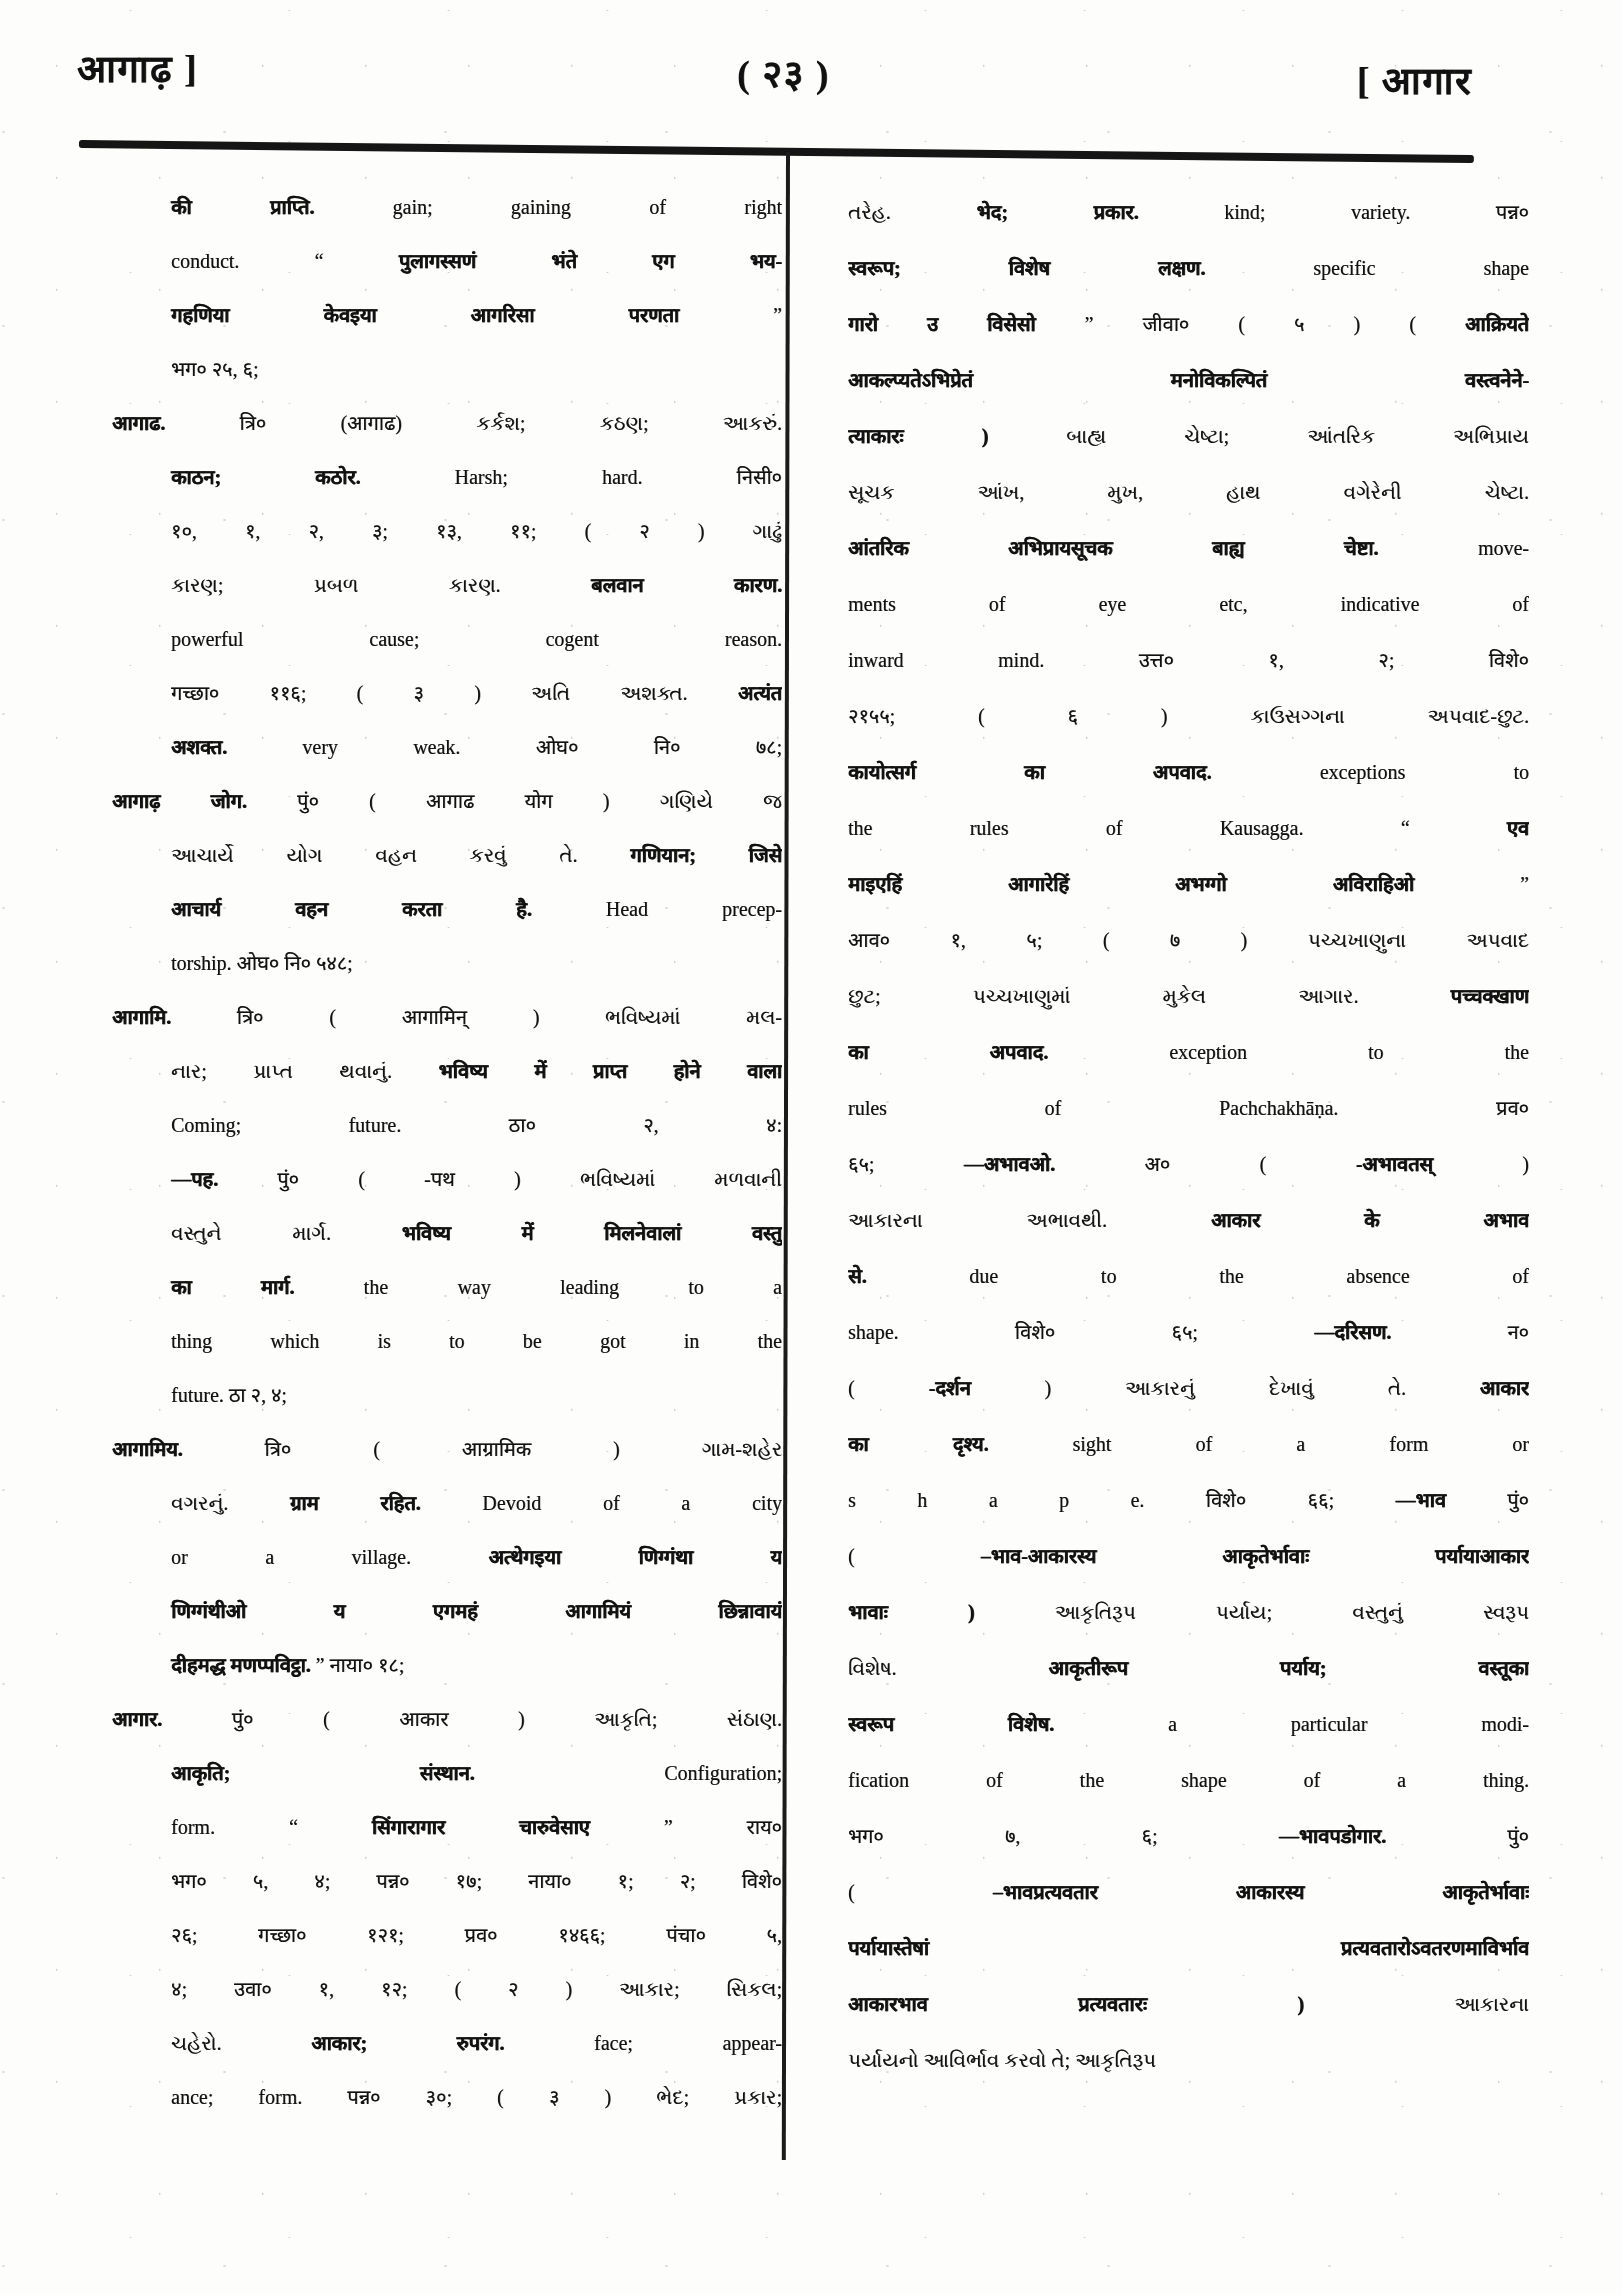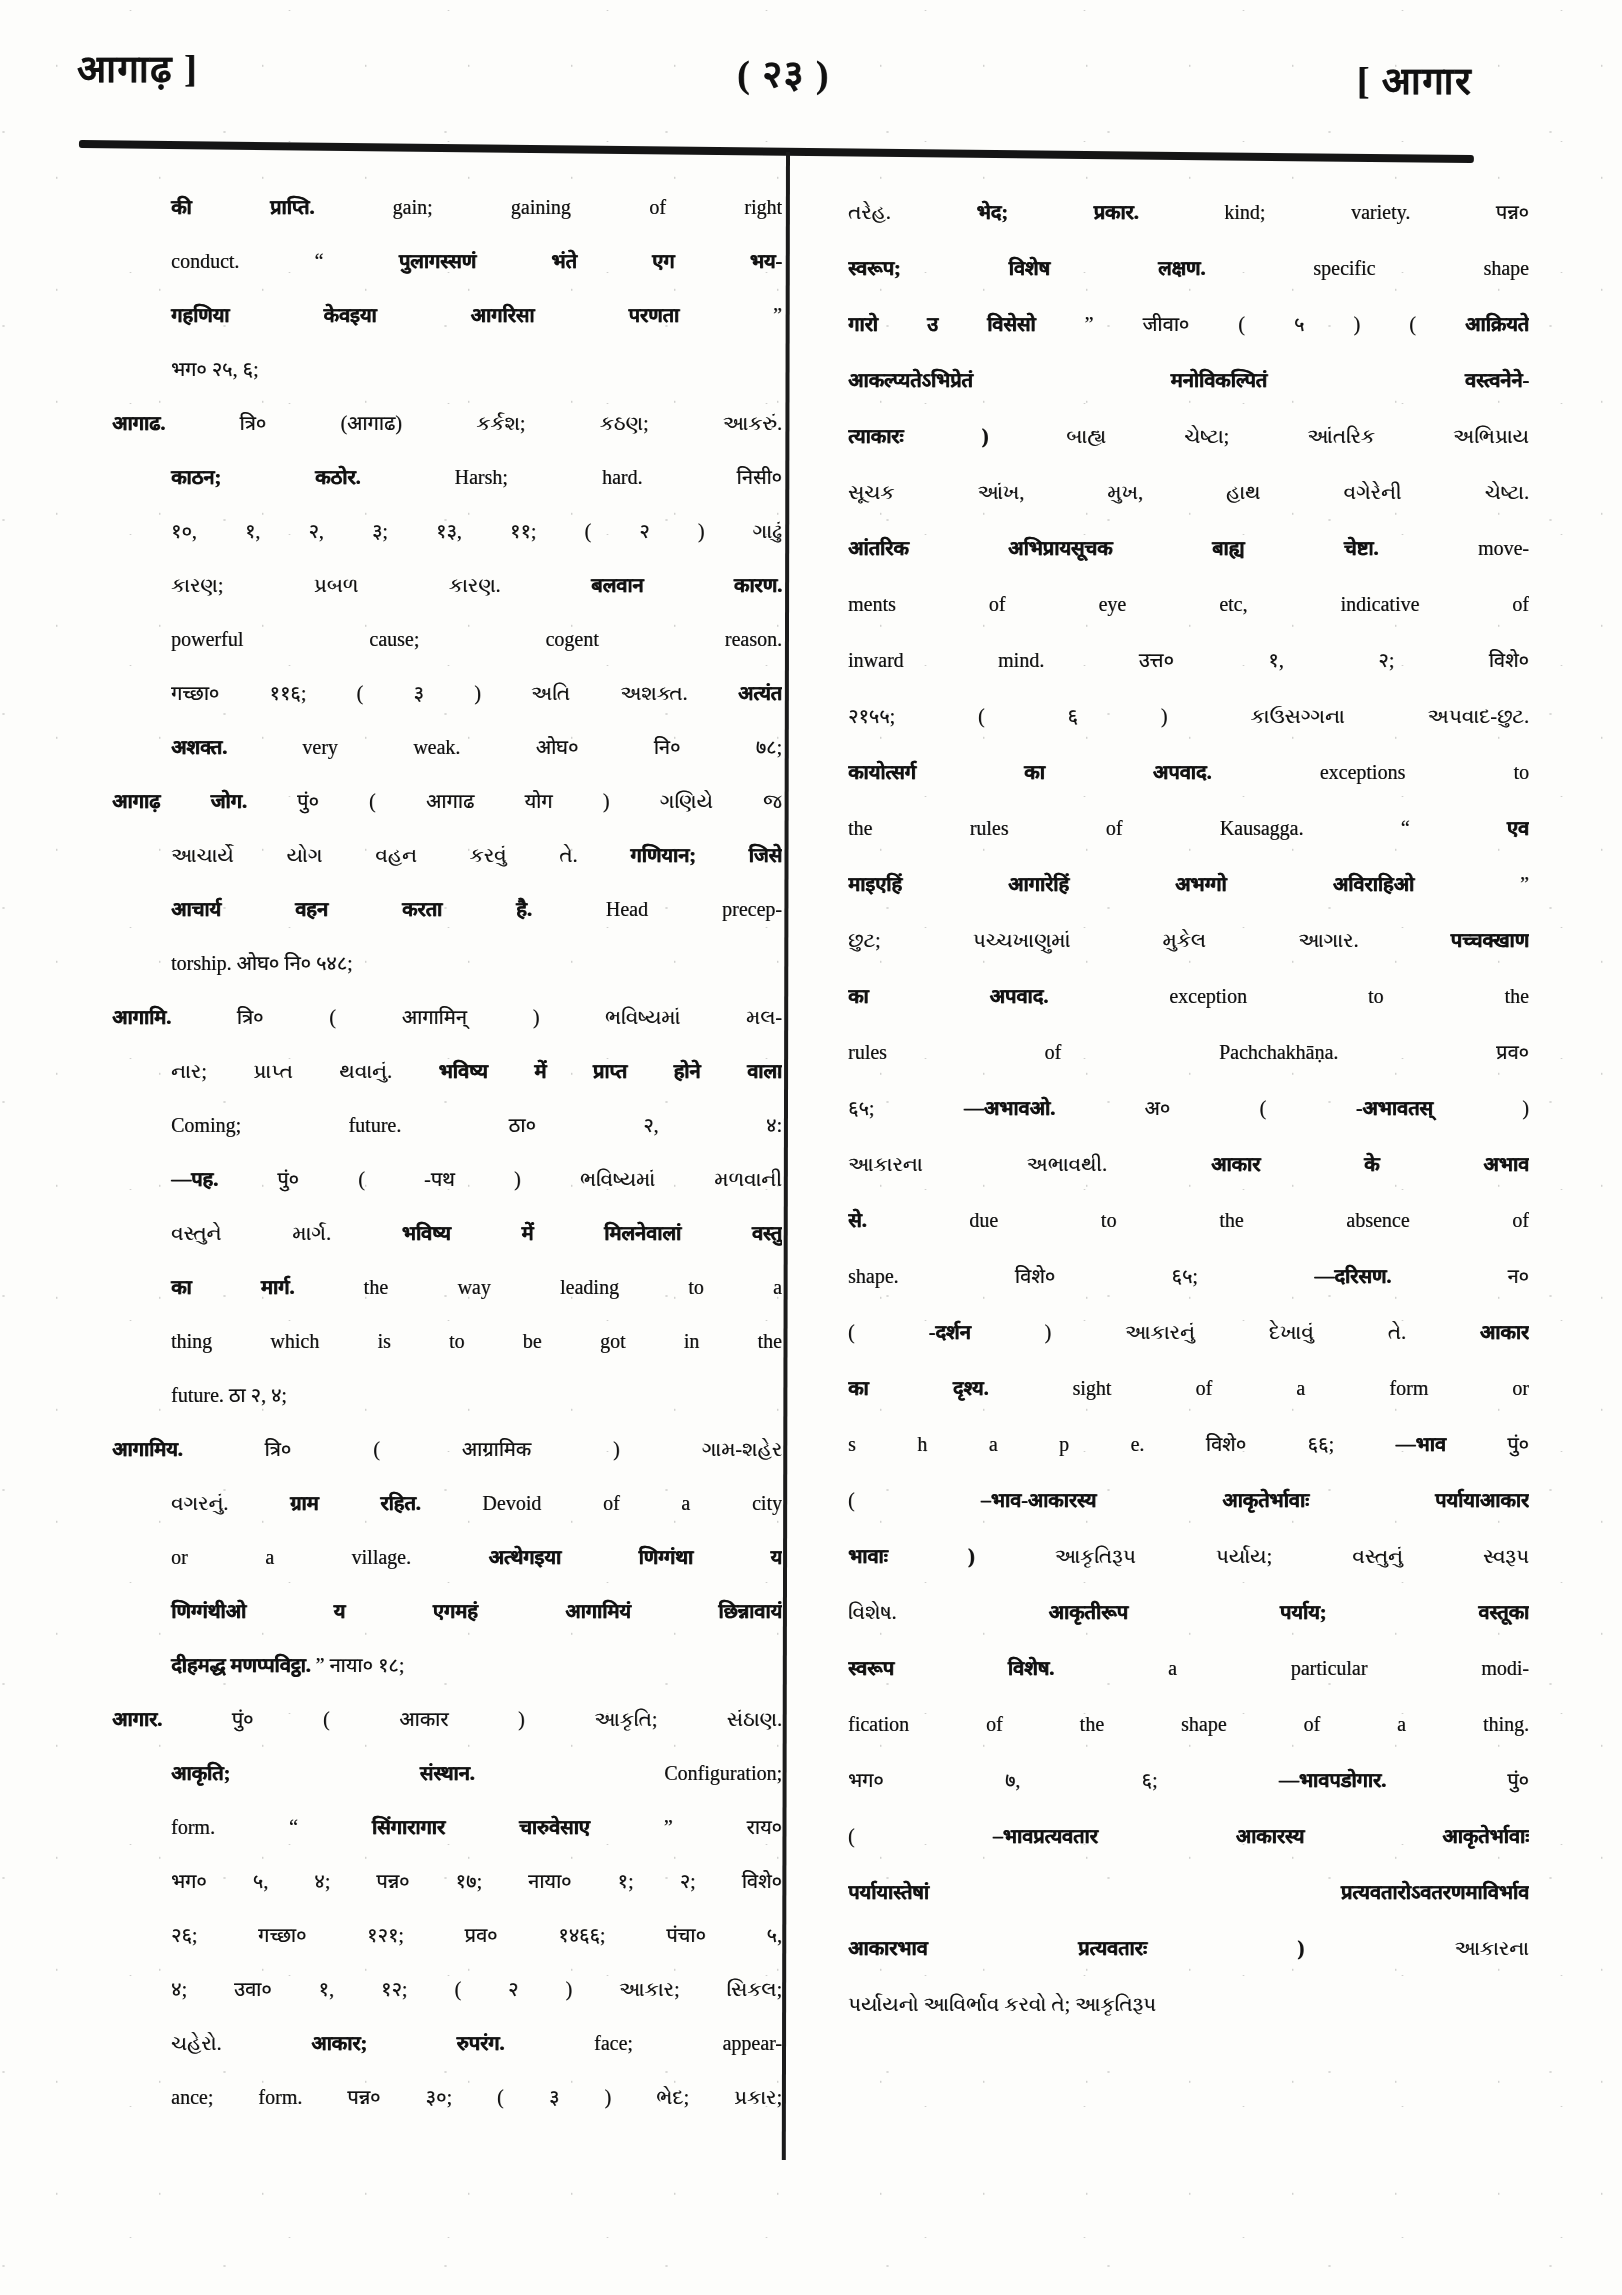--- a/index.html
+++ b/index.html
@@ -144,20 +144,21 @@
         <div class="line"><b>आकल्प्यतेऽभिप्रेतं मनोविकल्पितं वस्त्वनेने-</b></div>
         <div class="line"><b>त्याकारः )</b> બાહ્ય ચેષ્ટા; આંતરિક અભિપ્રાય</div>
         <div class="line">સૂચક આંખ, મુખ, હાથ વગેરેની ચેષ્ટા.</div>
         <div class="line"><b>आंतरिक अभिप्रायसूचक बाह्य चेष्टा.</b> move-</div>
         <div class="line">ments of eye etc, indicative of</div>
         <div class="line">inward mind. उत्त० १, २; विशे०</div>
         <div class="line">२१५५; ( ६ ) કાઉસગ્ગના અપવાદ-છુટ.</div>
         <div class="line"><b>कायोत्सर्ग का अपवाद.</b> exceptions to</div>
         <div class="line">the rules of Kausagga. “ <b>एव</b></div>
         <div class="line"><b>माइएहिं आगारेहिं अभग्गो अविराहिओ</b> ”</div>
+        <div class="line">आव० १, ५; ( ७ ) પચ્ચખાણુના અપવાદ</div>
         <div class="line">છુટ; પચ્ચખાણુમાં મુકેલ આગાર. <b>पच्चक्खाण</b></div>
         <div class="line"><b>का अपवाद.</b> exception to the</div>
         <div class="line">rules of Pachchakhāṇa. प्रव०</div>
         <div class="line">६५; <b>—अभावओ.</b> अ० ( <b>-अभावतस्</b> )</div>
         <div class="line">આકારના અભાવથી. <b>आकार के अभाव</b></div>
         <div class="line"><b>से.</b> due to the absence of</div>
         <div class="line">shape. विशे० ६५; <b>—दरिसण.</b> न०</div>
         <div class="line">( <b>-दर्शन</b> ) આકારનું દેખાવું તે. <b>आकार</b></div>
         <div class="line"><b>का दृश्य.</b> sight of a form or</div>
         <div class="line">s h a p e. विशे० ६६; <b>—भाव</b> पुं०</div>

